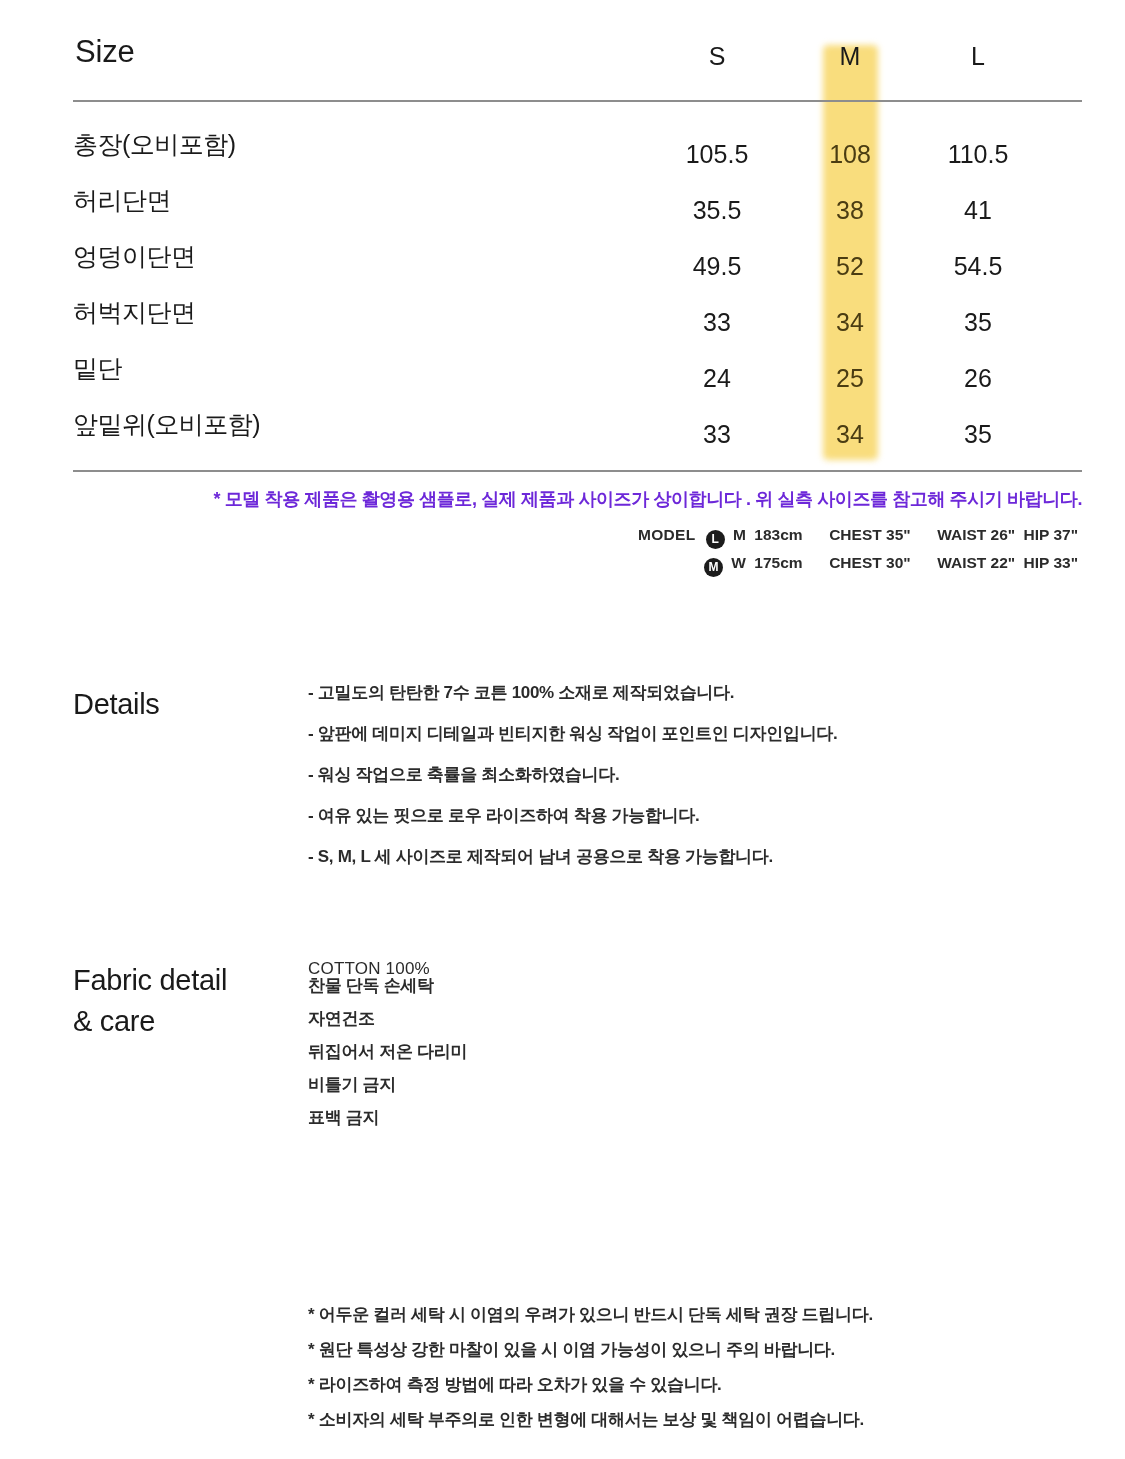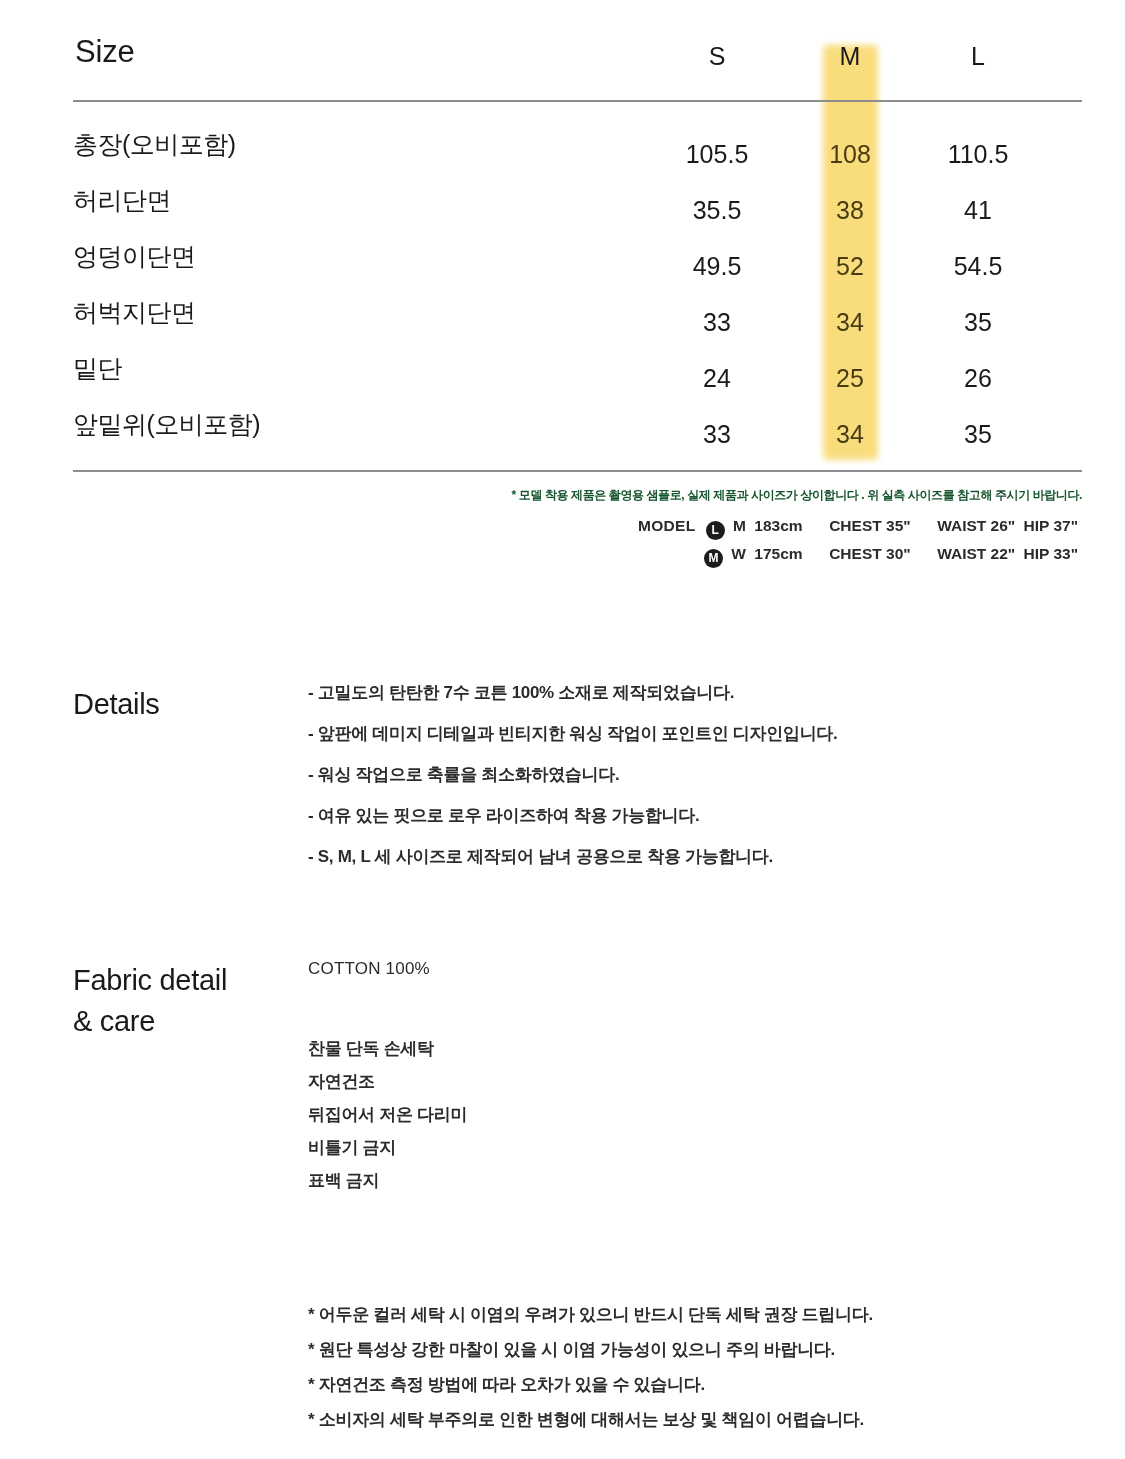--- a/index.html
+++ b/index.html
@@ -113,23 +113,23 @@
 
   
   .model-note {
     position: absolute;
     left: 73px;
     top: 486px;
     width: 1009px;
     text-align: right;
   }
   .model-disclaimer {
-    font-size: 12px;
-    font-weight: 700;
-    color: #14532d;
+    font-size: 18px;
+    font-weight: 700;
+    color: #6d28d9;
     letter-spacing: -0.4px;
     line-height: 1.5;
     margin-bottom: 8px;
   }
   .model-line {
     font-size: 15.5px;
     font-weight: 700;
     color: #2b2b2b;
     line-height: 1.75;
     white-space: nowrap;
@@ -192,21 +192,20 @@
   .detail-line:last-child { margin-bottom: 0; }
 
   .fabric-comp {
     font-size: 17px;
     font-weight: 400;
     color: #2b2b2b;
     letter-spacing: 0.2px;
     line-height: 1;
   }
   .care-list {
-    margin-top: 63px;
   }
   .care-line {
     font-size: 17px;
     font-weight: 700;
     color: #2b2b2b;
     line-height: 1;
     letter-spacing: -0.3px;
     margin-bottom: 16px;
   }
   .care-line:last-child { margin-bottom: 0; }
@@ -343,15 +342,15 @@
       <div class="care-line">뒤집어서 저온 다리미</div>
       <div class="care-line">비틀기 금지</div>
       <div class="care-line">표백 금지</div>
     </div>
   </div>
 </section>
 
 <section class="caution-list">
   <div class="caution-line">* 어두운 컬러 세탁 시 이염의 우려가 있으니 반드시 단독 세탁 권장 드립니다.</div>
   <div class="caution-line">* 원단 특성상 강한 마찰이 있을 시 이염 가능성이 있으니 주의 바랍니다.</div>
-  <div class="caution-line">* 자연건조 측정 방법에 따라 오차가 있을 수 있습니다.</div>
+  <div class="caution-line">* 라이즈하여 측정 방법에 따라 오차가 있을 수 있습니다.</div>
   <div class="caution-line">* 소비자의 세탁 부주의로 인한 변형에 대해서는 보상 및 책임이 어렵습니다.</div>
 </section>
 
 </body></html>

